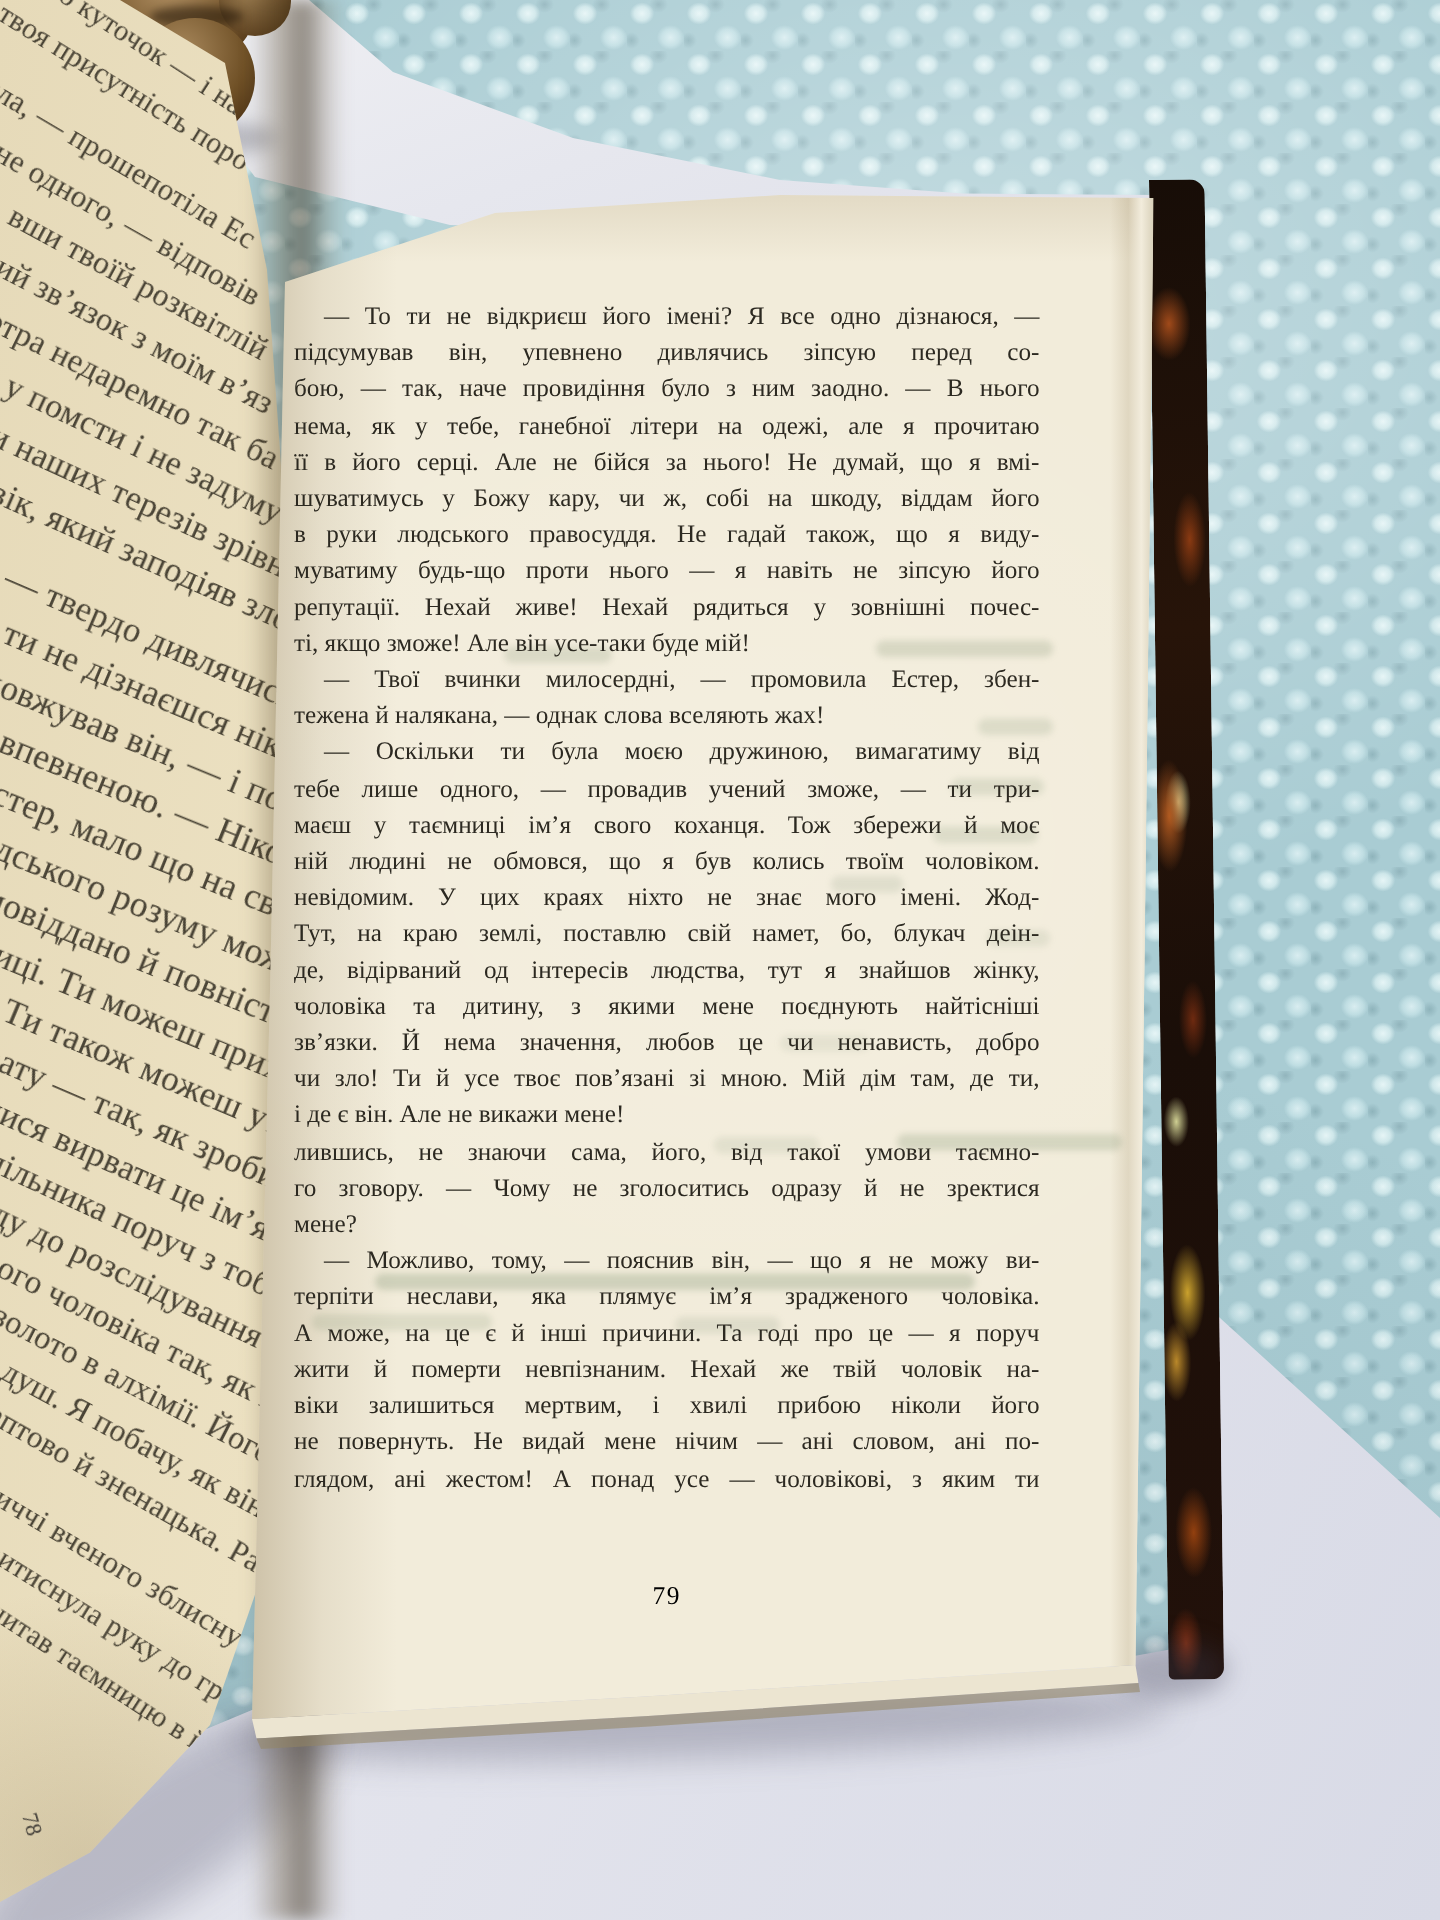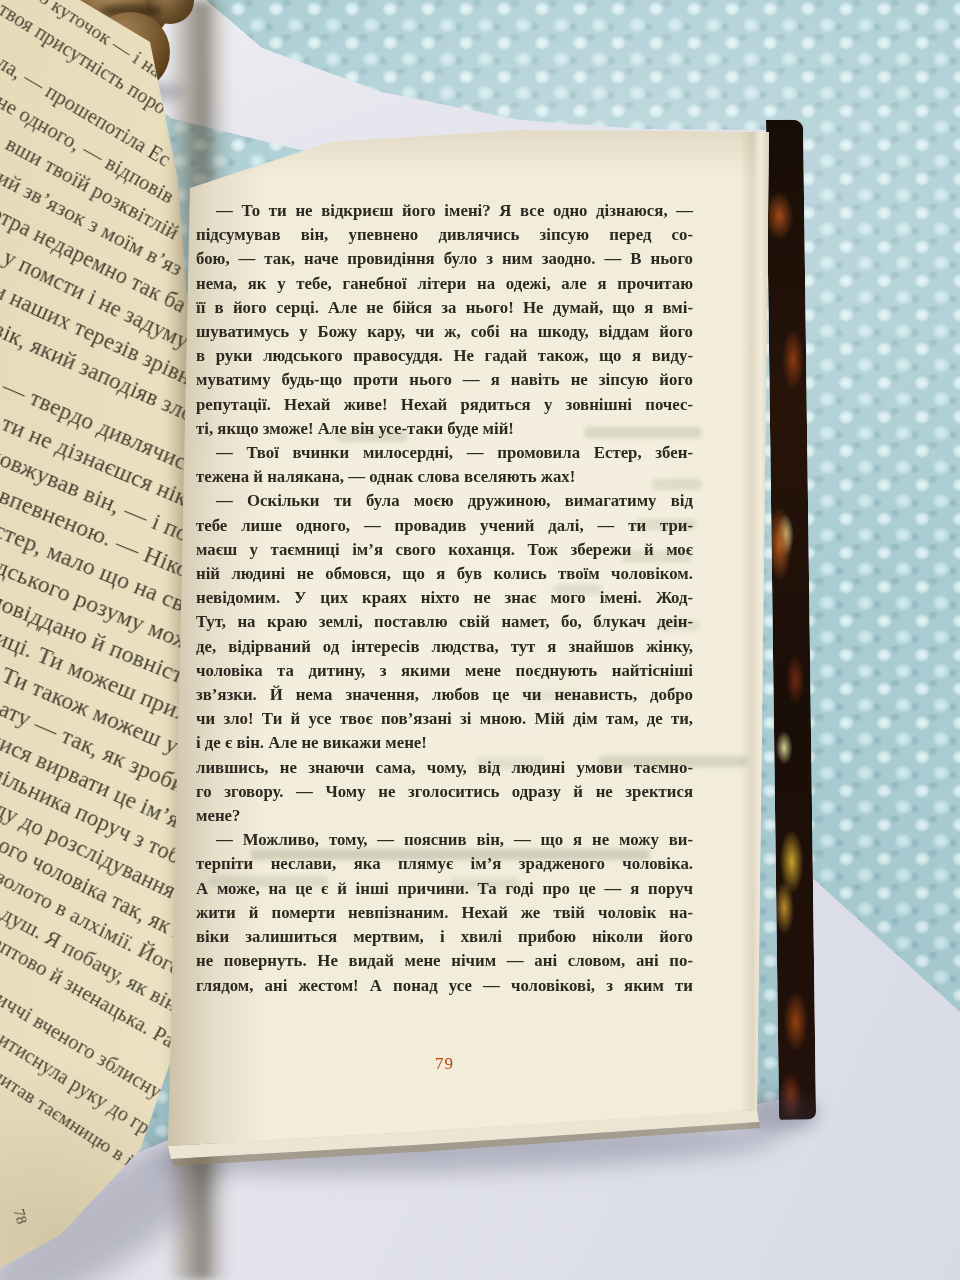--- a/index.html
+++ b/index.html
@@ -86,25 +86,25 @@
   .rp-tint{left:0;top:0;width:960px;height:1280px;
     background:
       radial-gradient(620px 520px at 52% 44%, rgba(255,255,255,.15), rgba(0,0,0,0) 70%),
       linear-gradient(to right, rgba(122,98,54,.30) 168px, rgba(122,98,54,.10) 215px, rgba(0,0,0,0) 265px),
       linear-gradient(to bottom, rgba(122,98,54,.12) 132px, rgba(0,0,0,0) 175px),
       linear-gradient(to top, rgba(122,98,54,.16) 0, rgba(0,0,0,0) 60px);}
   .rp-edge-right{left:740px;top:130px;width:29px;height:984px;
     background:linear-gradient(to right, rgba(0,0,0,0), rgba(150,130,90,.20) 42%, #f2ecdc 72%, #d9d1ba 100%);}
   .ghost{border-radius:6px;background:rgba(112,132,98,.18);filter:blur(2.2px);}
   .rp-text{left:196px;top:199px;width:497px;font-size:16.8px;line-height:24.2px;color:#2c2921;text-align:justify;}
-  .rp-text .para{position:static;font-weight:bold;}
+  .rp-text .para{position:static;}
   .rp-text .line{position:static;text-align-last:justify;}
   .rp-text .line.first{text-indent:20px;}
   .rp-text .line.last{text-align-last:left;}
-  .pagenum-right{left:196px;top:1054px;width:497px;text-align:center;font-size:17px;color:#c2410c;letter-spacing:1px;}
+  .pagenum-right{left:196px;top:1054px;width:497px;text-align:center;font-size:17px;color:#000000;letter-spacing:1px;}
 </style>
 </head>
 <body>
 
 <div class="scene">
   <div class="blanket"></div>
   <div class="blanket-shade"></div>
   <div class="surface surface-top"></div>
   <div class="surface-bottom"></div>
 
@@ -190,33 +190,33 @@
           <div class="line">муватиму будь-що проти нього — я навіть не зіпсую його</div>
           <div class="line">репутації. Нехай живе! Нехай рядиться у зовнішні почес-</div>
           <div class="line last">ті, якщо зможе! Але він усе-таки буде мій!</div>
         </div>
         <div class="para">
           <div class="line first">— Твої вчинки милосердні, — промовила Естер, збен-</div>
           <div class="line last">тежена й налякана, — однак слова вселяють жах!</div>
         </div>
         <div class="para">
           <div class="line first">— Оскільки ти була моєю дружиною, вимагатиму від</div>
-          <div class="line">тебе лише одного, — провадив учений далі, — ти три-</div>
+          <div class="line">тебе лише одного, — провадив учений зможе, — ти три-</div>
           <div class="line">маєш у таємниці ім’я свого коханця. Тож збережи й моє</div>
           <div class="line">ній людині не обмовся, що я був колись твоїм чоловіком.</div>
           <div class="line">невідомим. У цих краях ніхто не знає мого імені. Жод-</div>
           <div class="line">Тут, на краю землі, поставлю свій намет, бо, блукач деін-</div>
           <div class="line">де, відірваний од інтересів людства, тут я знайшов жінку,</div>
           <div class="line">чоловіка та дитину, з якими мене поєднують найтісніші</div>
           <div class="line">зв’язки. Й нема значення, любов це чи ненависть, добро</div>
           <div class="line">чи зло! Ти й усе твоє пов’язані зі мною. Мій дім там, де ти,</div>
           <div class="line last">і де є він. Але не викажи мене!</div>
         </div>
         <div class="para">
-          <div class="line">лившись, не знаючи сама, чому, від людині умови таємно-</div>
+          <div class="line">лившись, не знаючи сама, його, від такої умови таємно-</div>
           <div class="line">го зговору. — Чому не зголоситись одразу й не зректися</div>
           <div class="line last">мене?</div>
         </div>
         <div class="para">
           <div class="line first">— Можливо, тому, — пояснив він, — що я не можу ви-</div>
           <div class="line">терпіти неслави, яка плямує ім’я зрадженого чоловіка.</div>
           <div class="line">А може, на це є й інші причини. Та годі про це — я поруч</div>
           <div class="line">жити й померти невпізнаним. Нехай же твій чоловік на-</div>
           <div class="line">віки залишиться мертвим, і хвилі прибою ніколи його</div>
           <div class="line">не повернуть. Не видай мене нічим — ані словом, ані по-</div>

